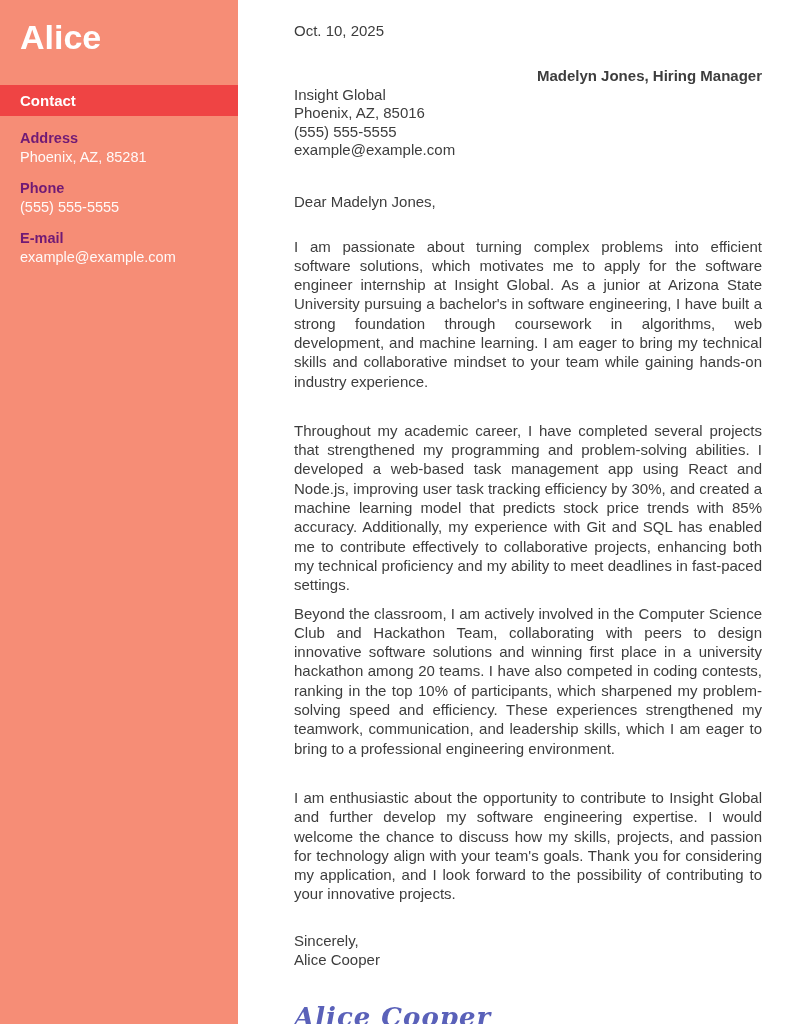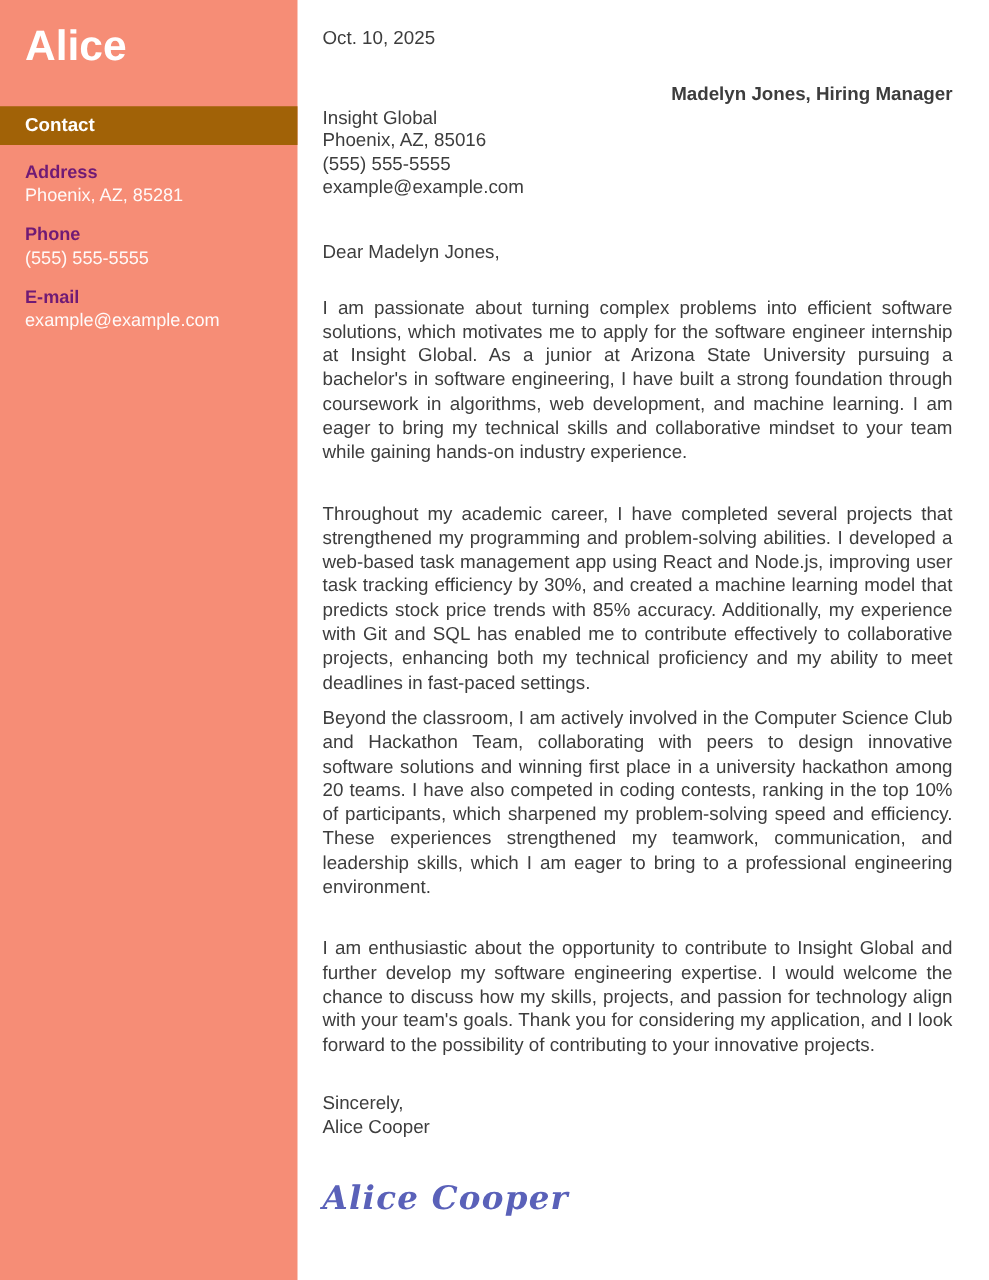--- a/index.html
+++ b/index.html
@@ -6,41 +6,42 @@
   html, body { background: #ffffff; }
   body { font-family: "Liberation Sans", sans-serif; }
 
   .page {
     position: relative;
     width: 782px;
     height: 1024px;
     background: #ffffff;
     display: flex;
     overflow: hidden;
+    gap: 36px;
   }
 
   
   .sidebar {
     width: 238px;
     flex-shrink: 0;
     background: #F68D76;
     color: #ffffff;
   }
   .name {
     padding: 16px 16px 0 20px;
     font-size: 34px;
     font-weight: bold;
     line-height: 43px;
     color: #ffffff;
   }
   .name span { display: block; }
   .contact-band {
     margin-top: 26px;
     height: 31px;
-    background: #a16207;
+    background: #ef4444;
     display: flex;
     align-items: center;
     padding-left: 20px;
     font-size: 15px;
     font-weight: bold;
   }
   .contact-fields {
     padding: 13px 16px 0 20px;
   }
   .field-group { margin-bottom: 12px; }

